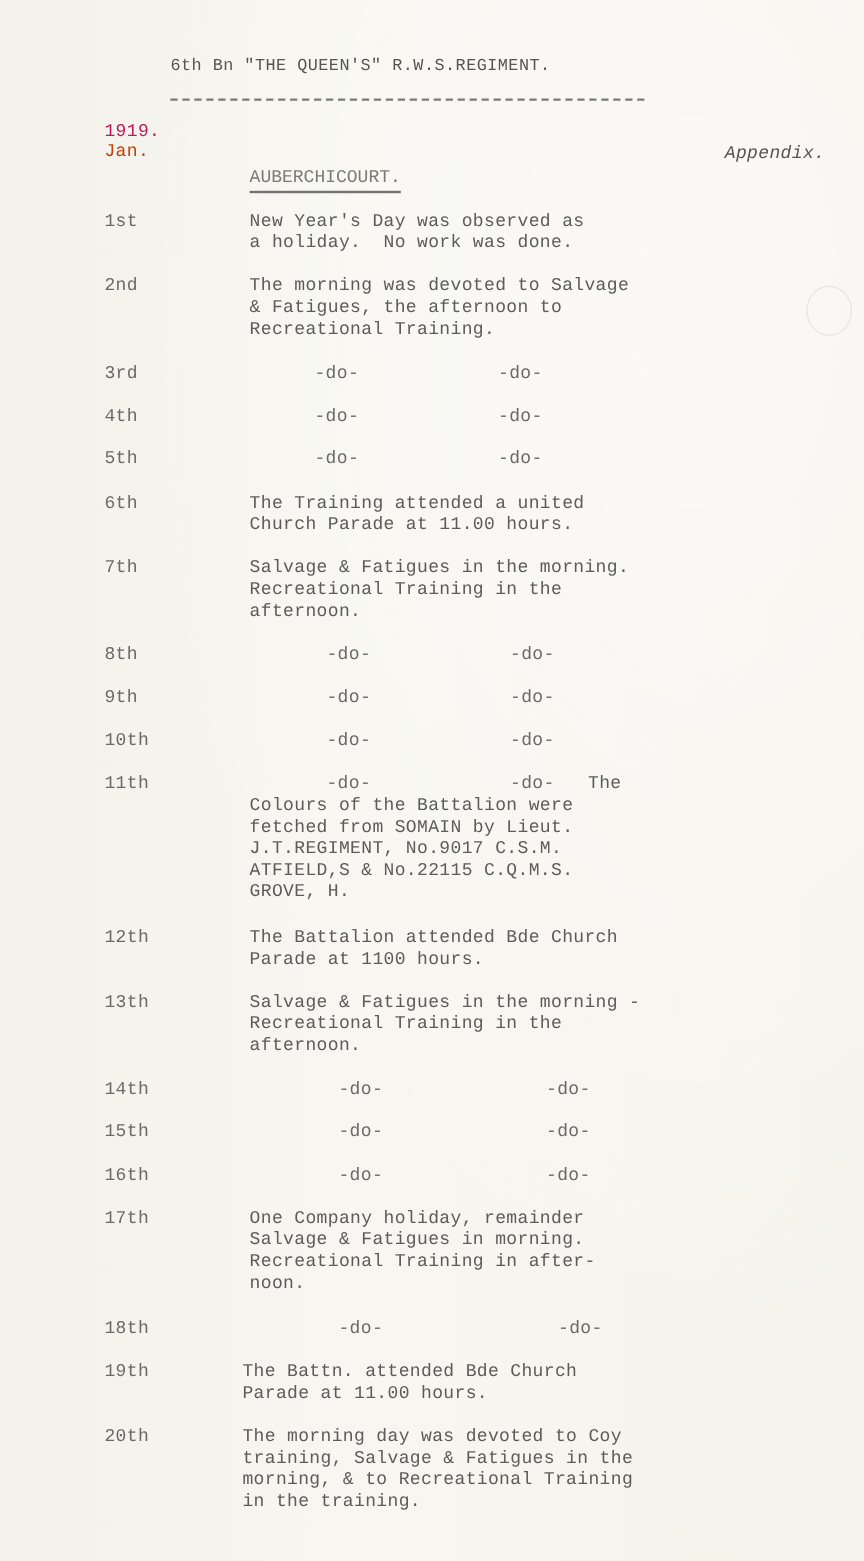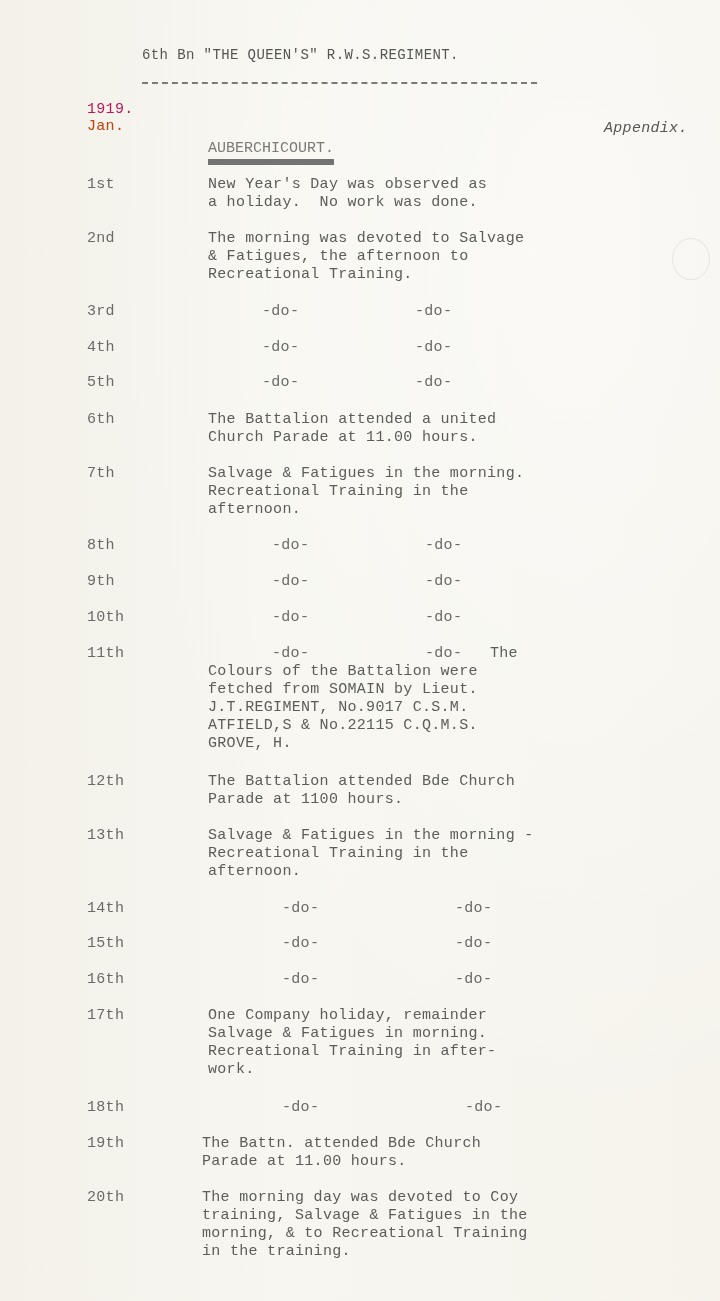--- a/index.html
+++ b/index.html
@@ -44,21 +44,21 @@
       width: 395px;
       height: 0;
       border-top: 2px dashed #7a7a76;
     }
     .year { left: 87px; top: 101px; color: #be185d; }
     .month { left: 87px; top: 118px; color: #c2410c; }
     .appendix { left: 604px; top: 120px; color: #555; font-style: italic; }
     .location {
       left: 208px; top: 140px;
       color: #7a7a76;
-      border-bottom: 6px solid #737373;
+      border-bottom: 2px solid #737373;
       padding-bottom: 1px;
       letter-spacing: 0px;
     }
     .day { left: 87px; color: #6a6a68; }
     .entry { left: 208px; color: #5c5c5a; }
     .do1 { color: #6a6a68; }
     .do2 { color: #6a6a68; }
     .stain {
       position: absolute;
       left: 672px; top: 238px;
@@ -96,21 +96,21 @@
 
 <div class="t day" style="top:339px">4th</div>
 <div class="t do1" style="left:262px;top:339px">-do-</div>
 <div class="t do2" style="left:415px;top:339px">-do-</div>
 
 <div class="t day" style="top:374px">5th</div>
 <div class="t do1" style="left:262px;top:374px">-do-</div>
 <div class="t do2" style="left:415px;top:374px">-do-</div>
 
 <div class="t day" style="top:411px">6th</div>
-<div class="t entry" style="top:411px">The Battalion attended a united</div>
+<div class="t entry" style="top:411px">The Training attended a united</div>
 <div class="t entry" style="top:429px">Church Parade at 11.00 hours.</div>
 
 <div class="t day" style="top:465px">7th</div>
 <div class="t entry" style="top:465px">Salvage &amp; Fatigues in the morning.</div>
 <div class="t entry" style="top:483px">Recreational Training in the</div>
 <div class="t entry" style="top:501px">afternoon.</div>
 
 <div class="t day" style="top:537px">8th</div>
 <div class="t do1" style="left:272px;top:537px">-do-</div>
 <div class="t do2" style="left:425px;top:537px">-do-</div>
@@ -151,21 +151,21 @@
 <div class="t do2" style="left:455px;top:935px">-do-</div>
 
 <div class="t day" style="top:971px">16th</div>
 <div class="t do1" style="left:282px;top:971px">-do-</div>
 <div class="t do2" style="left:455px;top:971px">-do-</div>
 
 <div class="t day" style="top:1007px">17th</div>
 <div class="t entry" style="top:1007px">One Company holiday, remainder</div>
 <div class="t entry" style="top:1025px">Salvage &amp; Fatigues in morning.</div>
 <div class="t entry" style="top:1043px">Recreational Training in after-</div>
-<div class="t entry" style="top:1061px">work.</div>
+<div class="t entry" style="top:1061px">noon.</div>
 
 <div class="t day" style="top:1099px">18th</div>
 <div class="t do1" style="left:282px;top:1099px">-do-</div>
 <div class="t do2" style="left:465px;top:1099px">-do-</div>
 
 <div class="t day" style="top:1135px">19th</div>
 <div class="t entry" style="left:202px;top:1135px">The Battn. attended Bde Church</div>
 <div class="t entry" style="left:202px;top:1153px">Parade at 11.00 hours.</div>
 
 <div class="t day" style="top:1189px">20th</div>

